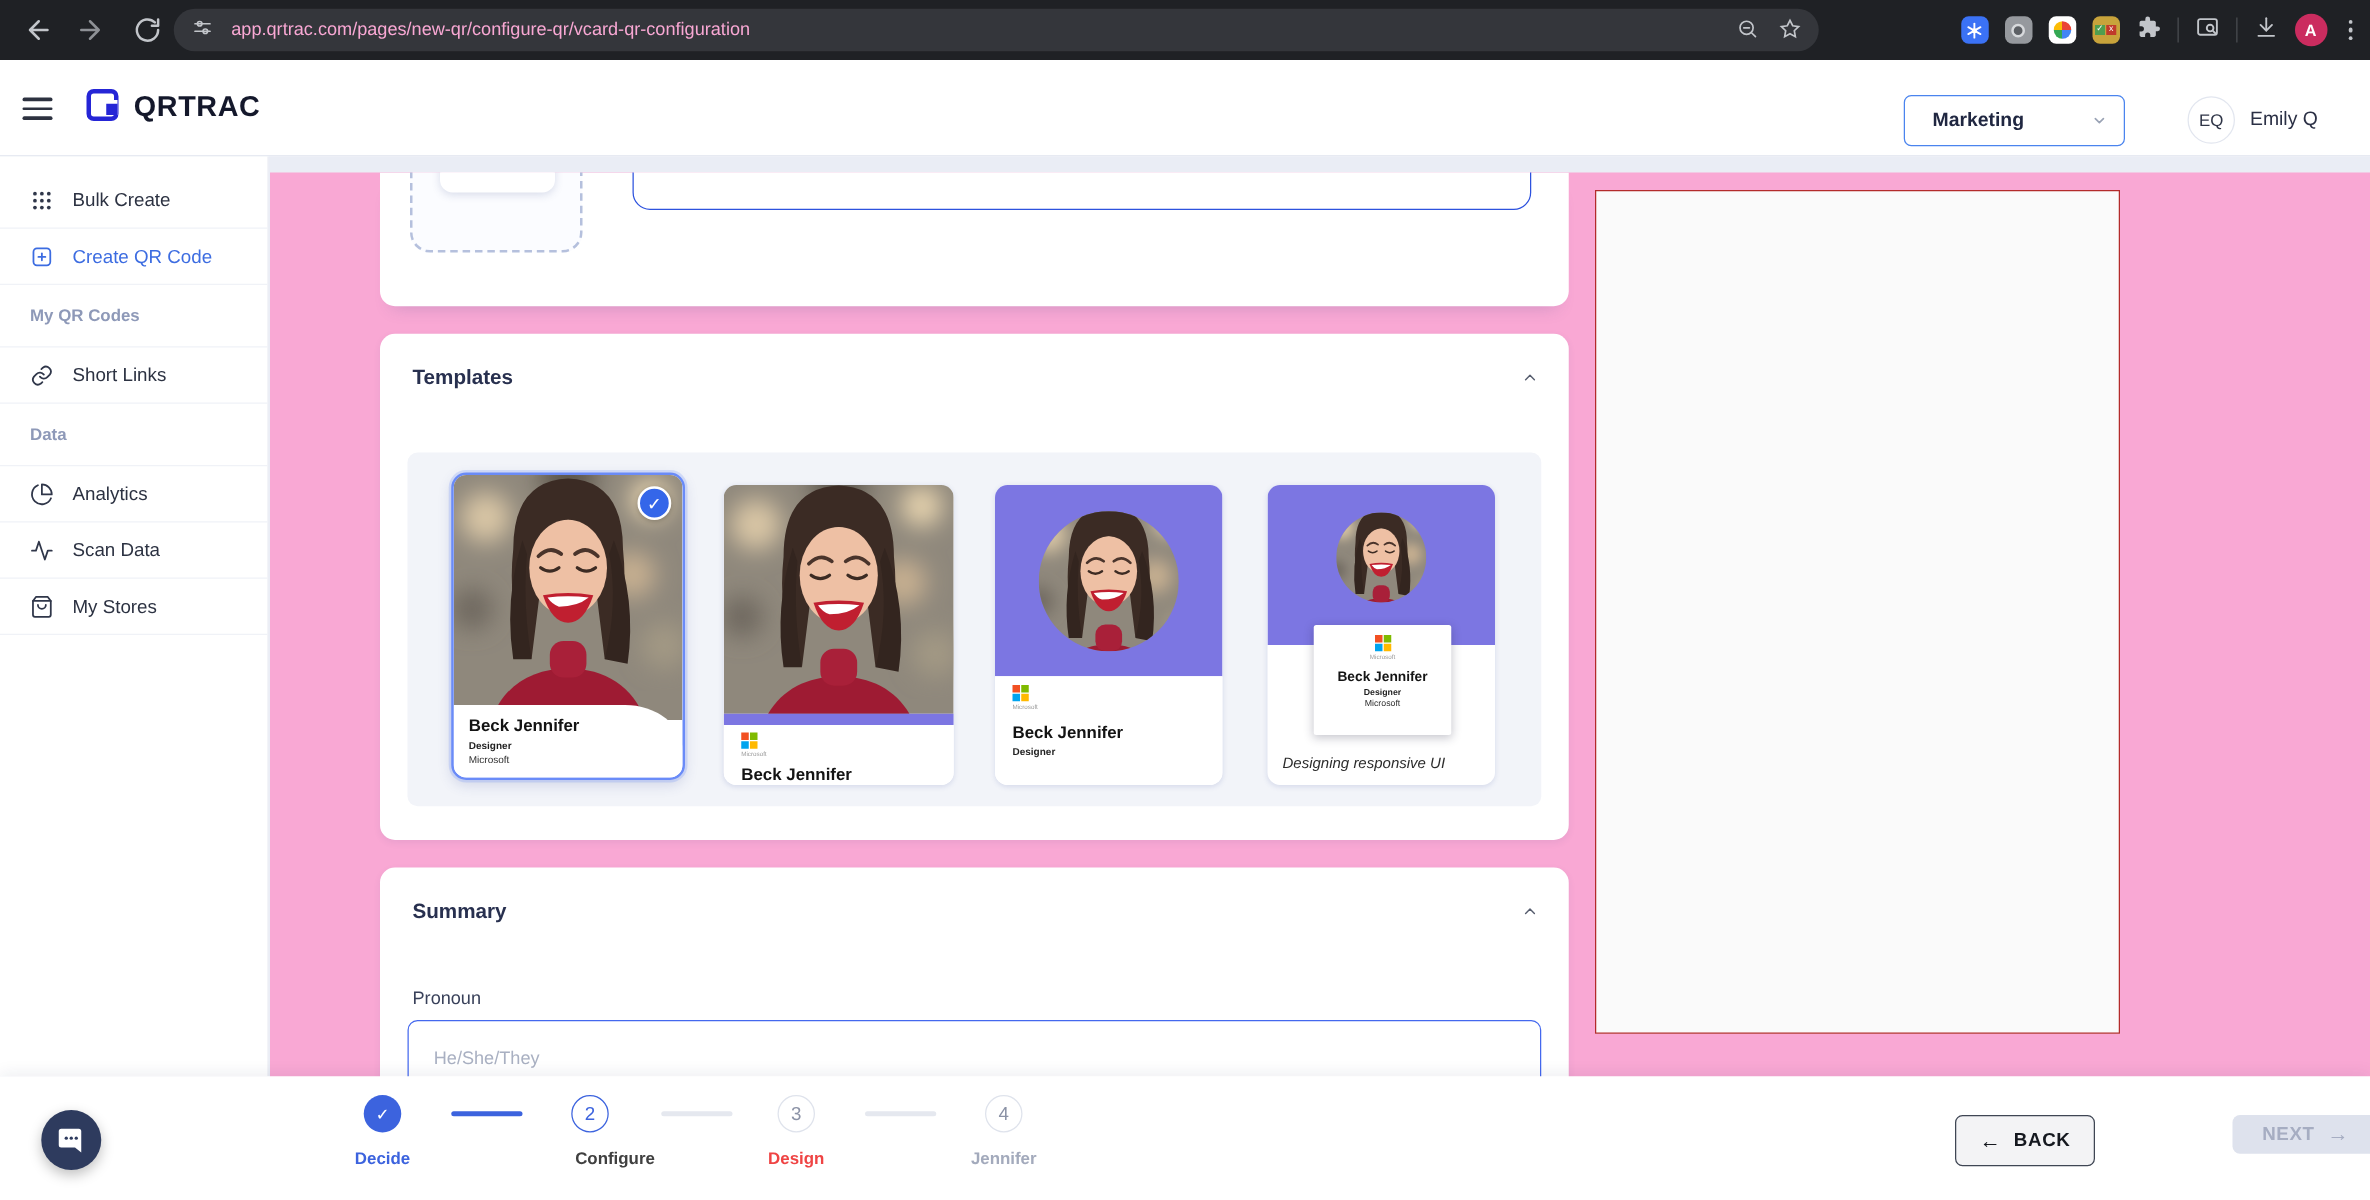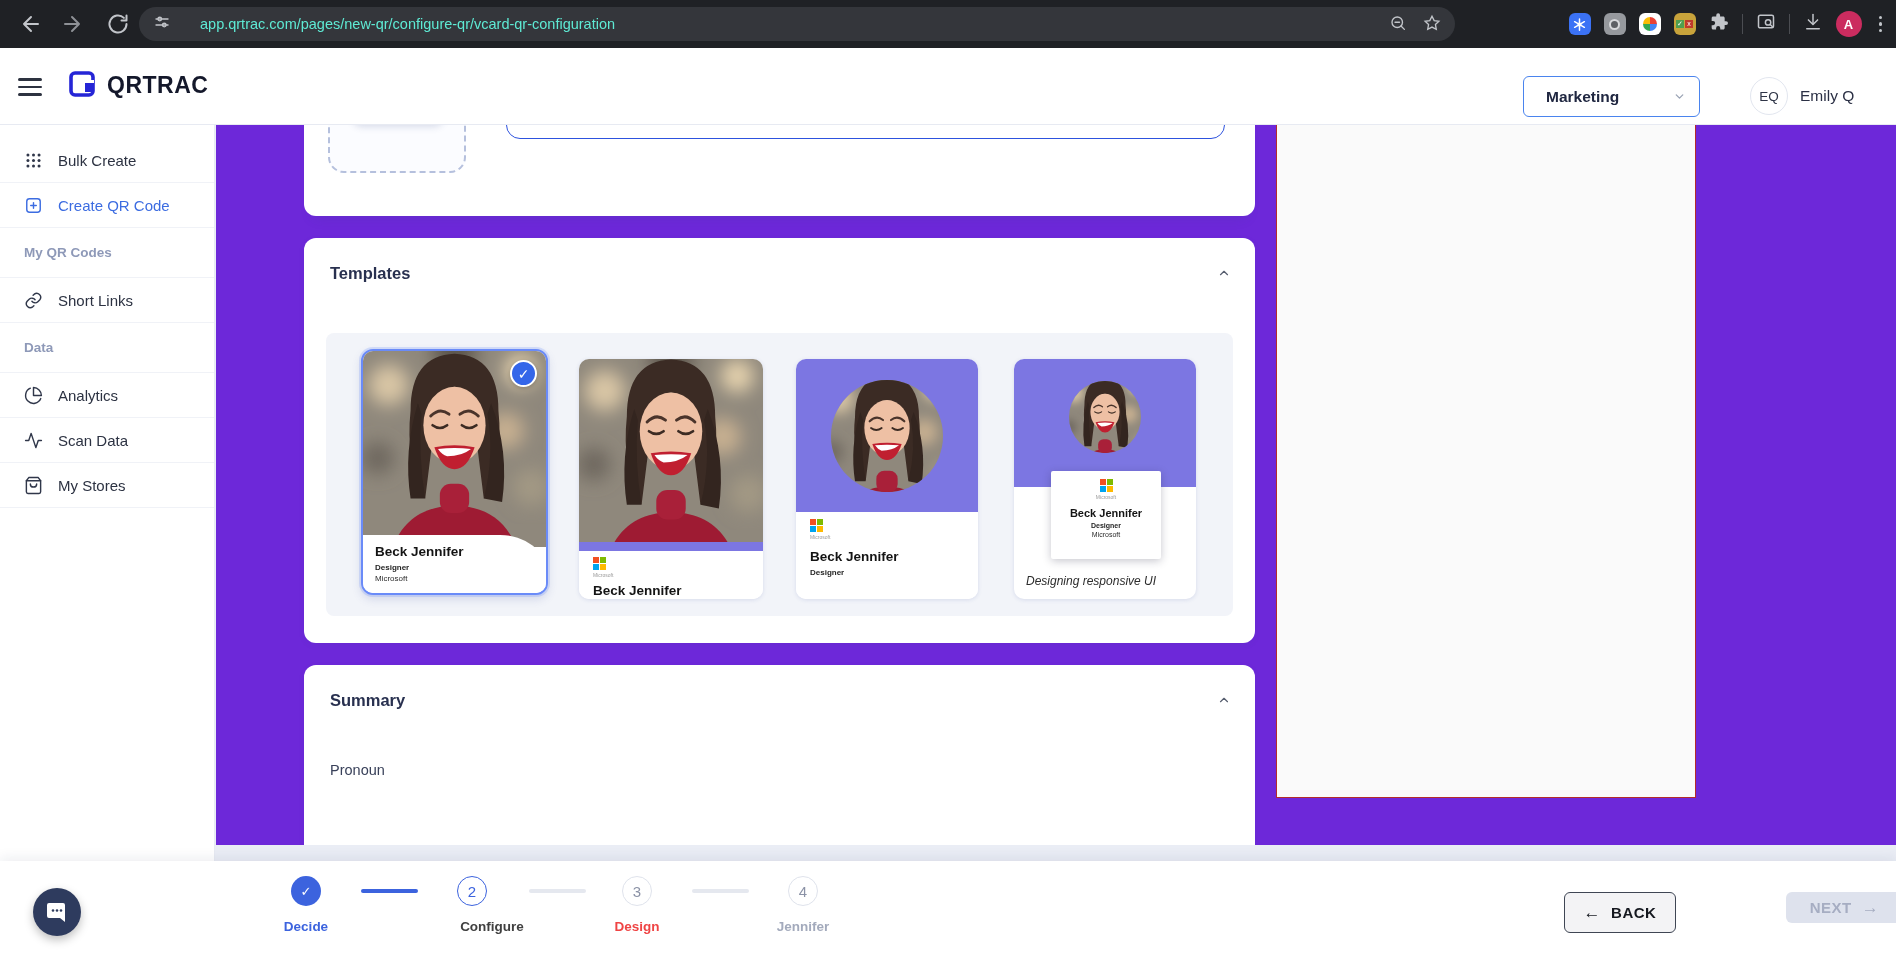--- a/index.html
+++ b/index.html
@@ -5,21 +5,21 @@
   * { margin:0; padding:0; box-sizing:border-box; }
   html,body { width:1896px; height:960px; overflow:hidden; }
   body { position:relative; background:#eaedf5; font-family:"Liberation Sans", sans-serif; }
 
   
   .browser-bar { position:absolute; top:0; left:0; width:1896px; height:48px; background:#1f2125; }
   .nav-ic { position:absolute; top:12px; width:24px; height:24px; }
   .nav-ic svg { width:24px; height:24px; stroke:#c2c5ca; stroke-width:2; fill:none; stroke-linecap:round; stroke-linejoin:round; }
   .url-pill { position:absolute; left:139px; top:7px; width:1316px; height:34px; background:#34363b; border-radius:17px; display:flex; align-items:center; padding:0 12px 0 14px; }
   .url-pill svg { flex:0 0 auto; }
-  .url-text { color:#5eead4; font-size:14.5px; margin-left:29px; white-space:nowrap; overflow:hidden; flex:1 1 auto; }
+  .url-text { color:#f9a8d4; font-size:14.5px; margin-left:14px; white-space:nowrap; overflow:hidden; flex:1 1 auto; }
   .pill-ic { width:20px; height:20px; margin-left:14px; }
   .pill-ic svg, .site-ic svg { width:18px; height:18px; stroke:#c2c5ca; stroke-width:1.8; fill:none; stroke-linecap:round; }
   .ext-row { position:absolute; right:10px; top:0; height:48px; display:flex; align-items:center; gap:13px; }
   .ext-sq { width:22px; height:22px; border-radius:6px; display:flex; align-items:center; justify-content:center; }
   .ext-gray svg { width:20px; height:20px; stroke:#c2c5ca; stroke-width:1.8; fill:none; stroke-linecap:round; }
   .vsep { width:1px; height:20px; background:#4b4d52; }
   .avatar-a { width:26px; height:26px; border-radius:50%; background:#cb2c5f; color:#fff; font-size:13px; font-weight:bold; display:flex; align-items:center; justify-content:center; }
   .dots3 { display:flex; flex-direction:column; gap:3px; padding:0 4px; }
   .dots3 i { width:3.5px; height:3.5px; border-radius:50%; background:#c2c5ca; }
 
@@ -36,21 +36,21 @@
 
   
   .sidebar { position:absolute; left:0; top:125px; width:215px; height:736px; background:#fff; border-right:1px solid #e7eaf2; padding-top:13px; z-index:4; }
   .side-item { height:45px; display:flex; align-items:center; gap:15px; padding-left:24px; font-size:15px; color:#2c3242; border-bottom:1px solid #f0f2f7; cursor:pointer; }
   .side-item svg { width:19px; height:19px; stroke:#30374a; stroke-width:1.8; fill:none; stroke-linecap:round; stroke-linejoin:round; flex:0 0 auto; }
   .side-item.active { color:#3c6ce1; }
   .side-item.active svg { stroke:#3c6ce1; }
   .side-section { height:50px; display:flex; align-items:center; padding-left:24px; font-size:13.5px; font-weight:bold; color:#8e99b8; border-bottom:1px solid #f0f2f7; }
 
   
-  .main { position:absolute; left:216px; top:109px; width:1680px; height:736px; background:#6d28d9; overflow:hidden; }
+  .main { position:absolute; left:216px; top:138px; width:1680px; height:736px; background:#f9a8d4; overflow:hidden; }
   .red-panel { position:absolute; left:1060px; top:14px; width:420px; height:675px; background:#fafafa; border:1px solid #b32b2b; }
 
   .card { background:#fff; box-shadow:0 2px 6px rgba(50,70,130,.08); }
   .card-top { position:absolute; left:88px; top:0; width:951px; height:107px; border-radius:0 0 12px 12px; background:#fff; box-shadow:0 10px 14px -10px rgba(50,70,130,.22); }
   .dropzone { position:absolute; left:24px; top:-58px; width:138px; height:122px; border:2px dashed #b5c0dd; border-radius:16px; background:#fbfcff; }
   .dz-card { position:absolute; left:22px; top:12px; width:92px; height:60px; background:#fff; border-radius:10px; box-shadow:0 2px 7px rgba(60,80,140,.18); }
   .field-top { position:absolute; left:202px; top:-36px; width:719px; height:66px; background:#fff; border:1.6px solid #2d52de; border-radius:14px; }
 
   .card-templates { position:absolute; left:88px; top:129px; width:951px; height:405px; border-radius:12px; }
   .card-head-title { position:absolute; left:26px; top:26px; font-size:16.5px; font-weight:bold; color:#28304f; }
@@ -414,20 +414,21 @@
   </div>
 
   <div class="card card-summary">
     <div class="card-head-title">Summary</div>
     <div class="collapse">
       <svg viewBox="0 0 24 24">
           <polyline points="6 15 12 9 18 15"></polyline>
         </svg>
     </div>
     <div class="field-label">Pronoun</div>
+    <input class="pronoun-input" type="text" placeholder="He/She/They" style="">
   </div>
 
 </div>
 
 <div class="bottom-bar">
 
   <div class="chat-fab">
     <svg width="24" height="24" viewBox="0 0 24 24">
       <path d="M4 3h16a2 2 0 0 1 2 2v11a2 2 0 0 1-2 2H9l-5 4V5a2 2 0 0 1 2-2z" transform="scale(-1,1) translate(-24,0)" fill="#fff"></path>
       <circle cx="8" cy="10.5" r="1.3" fill="#2e3b5e"></circle>

